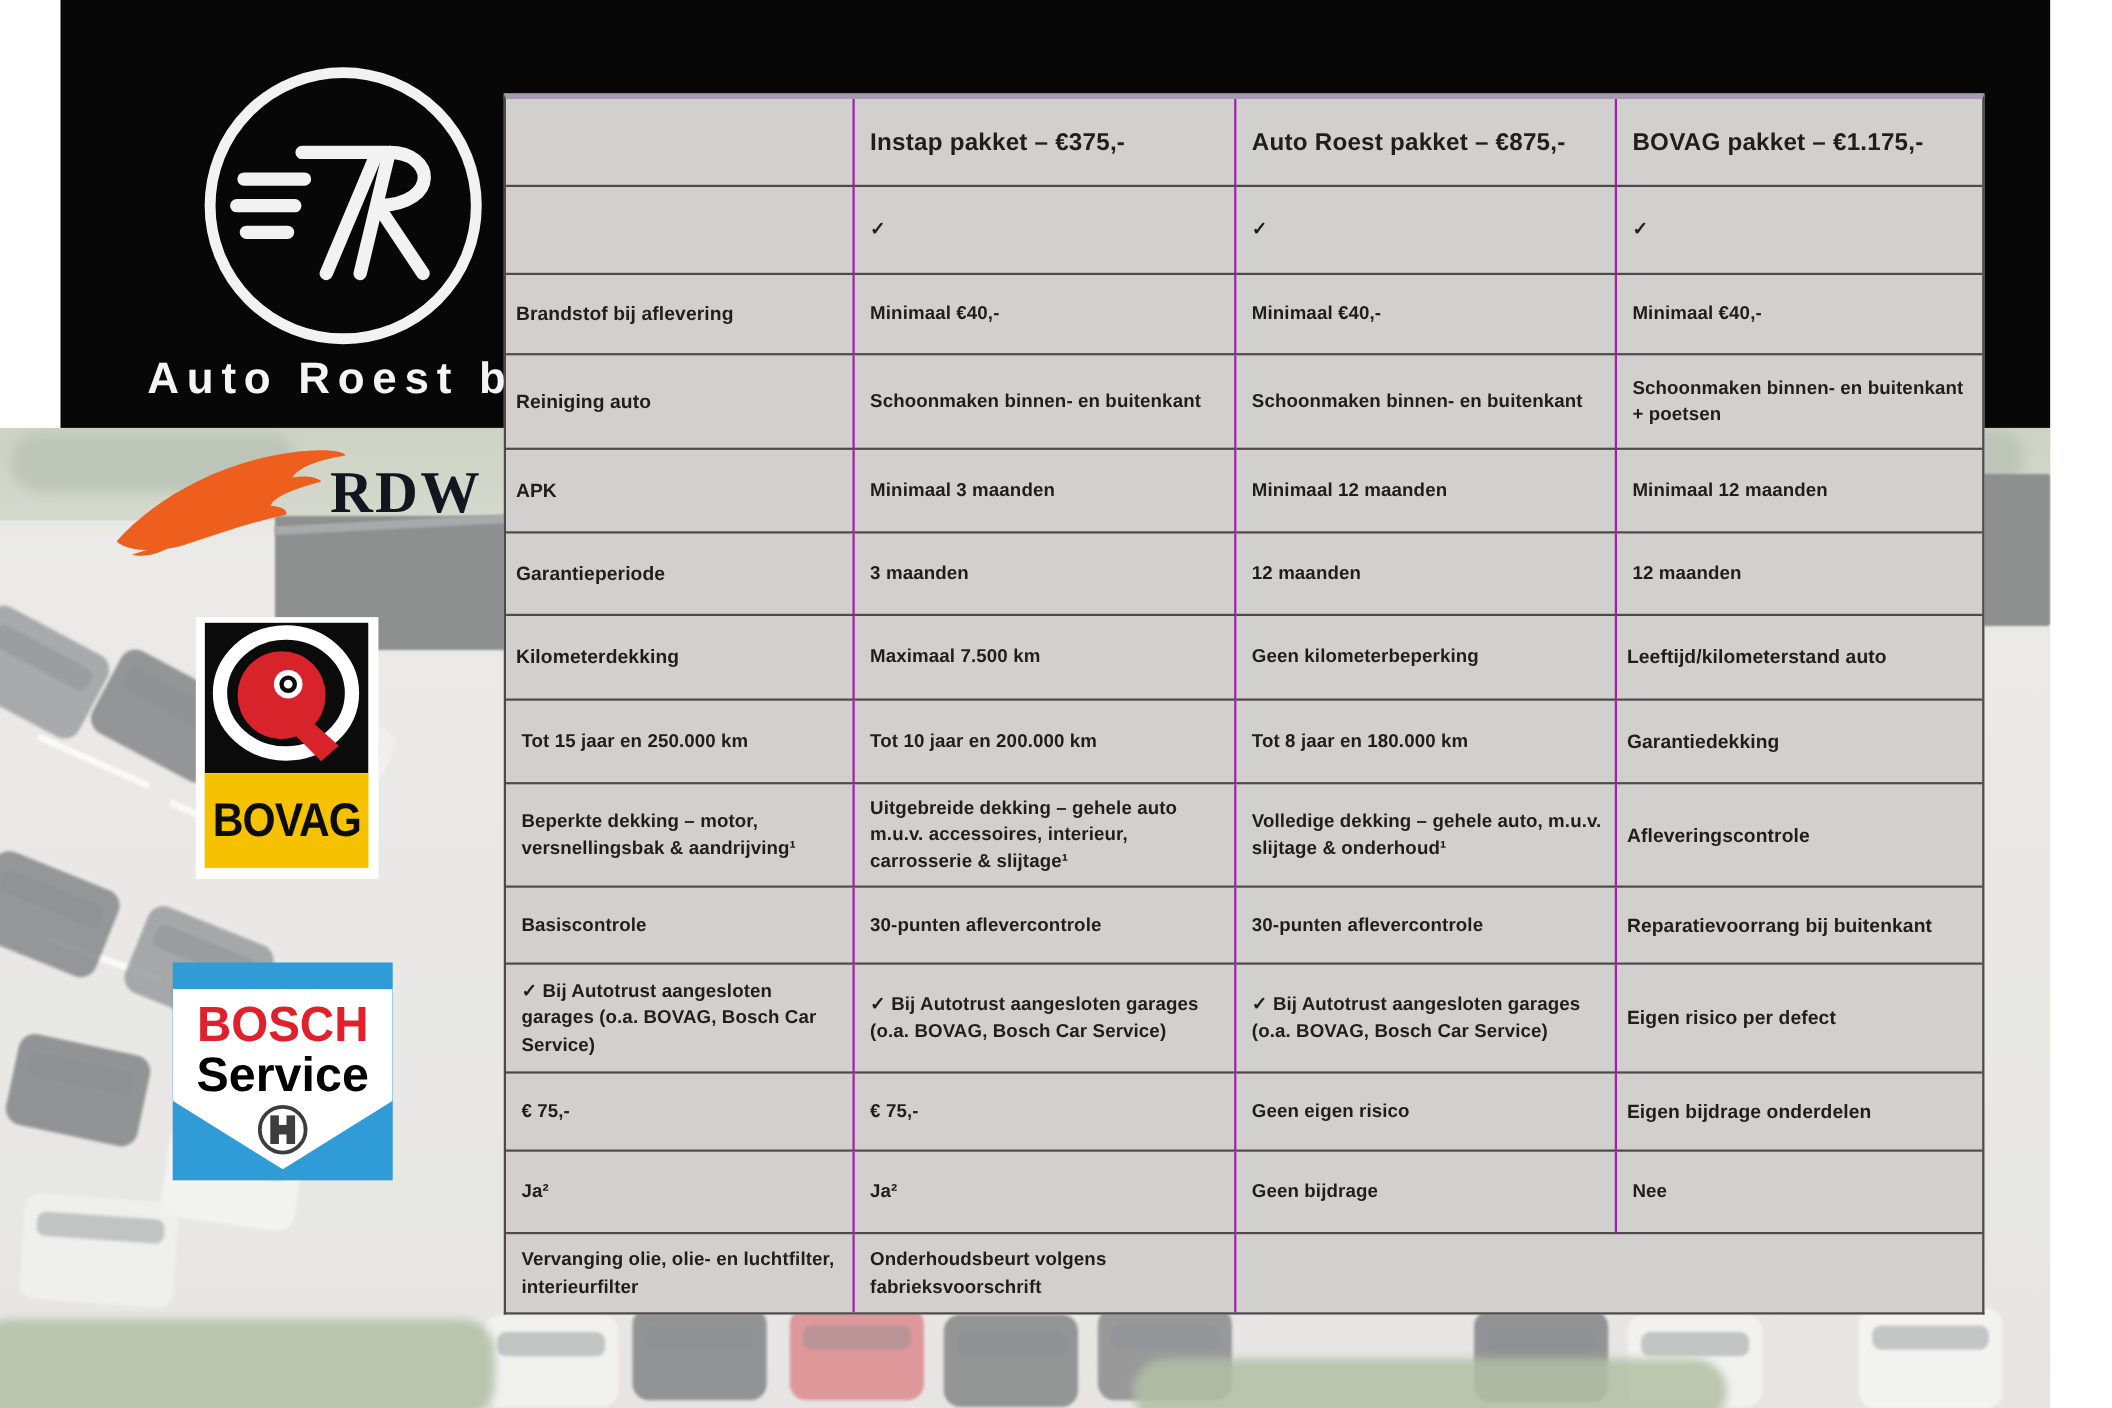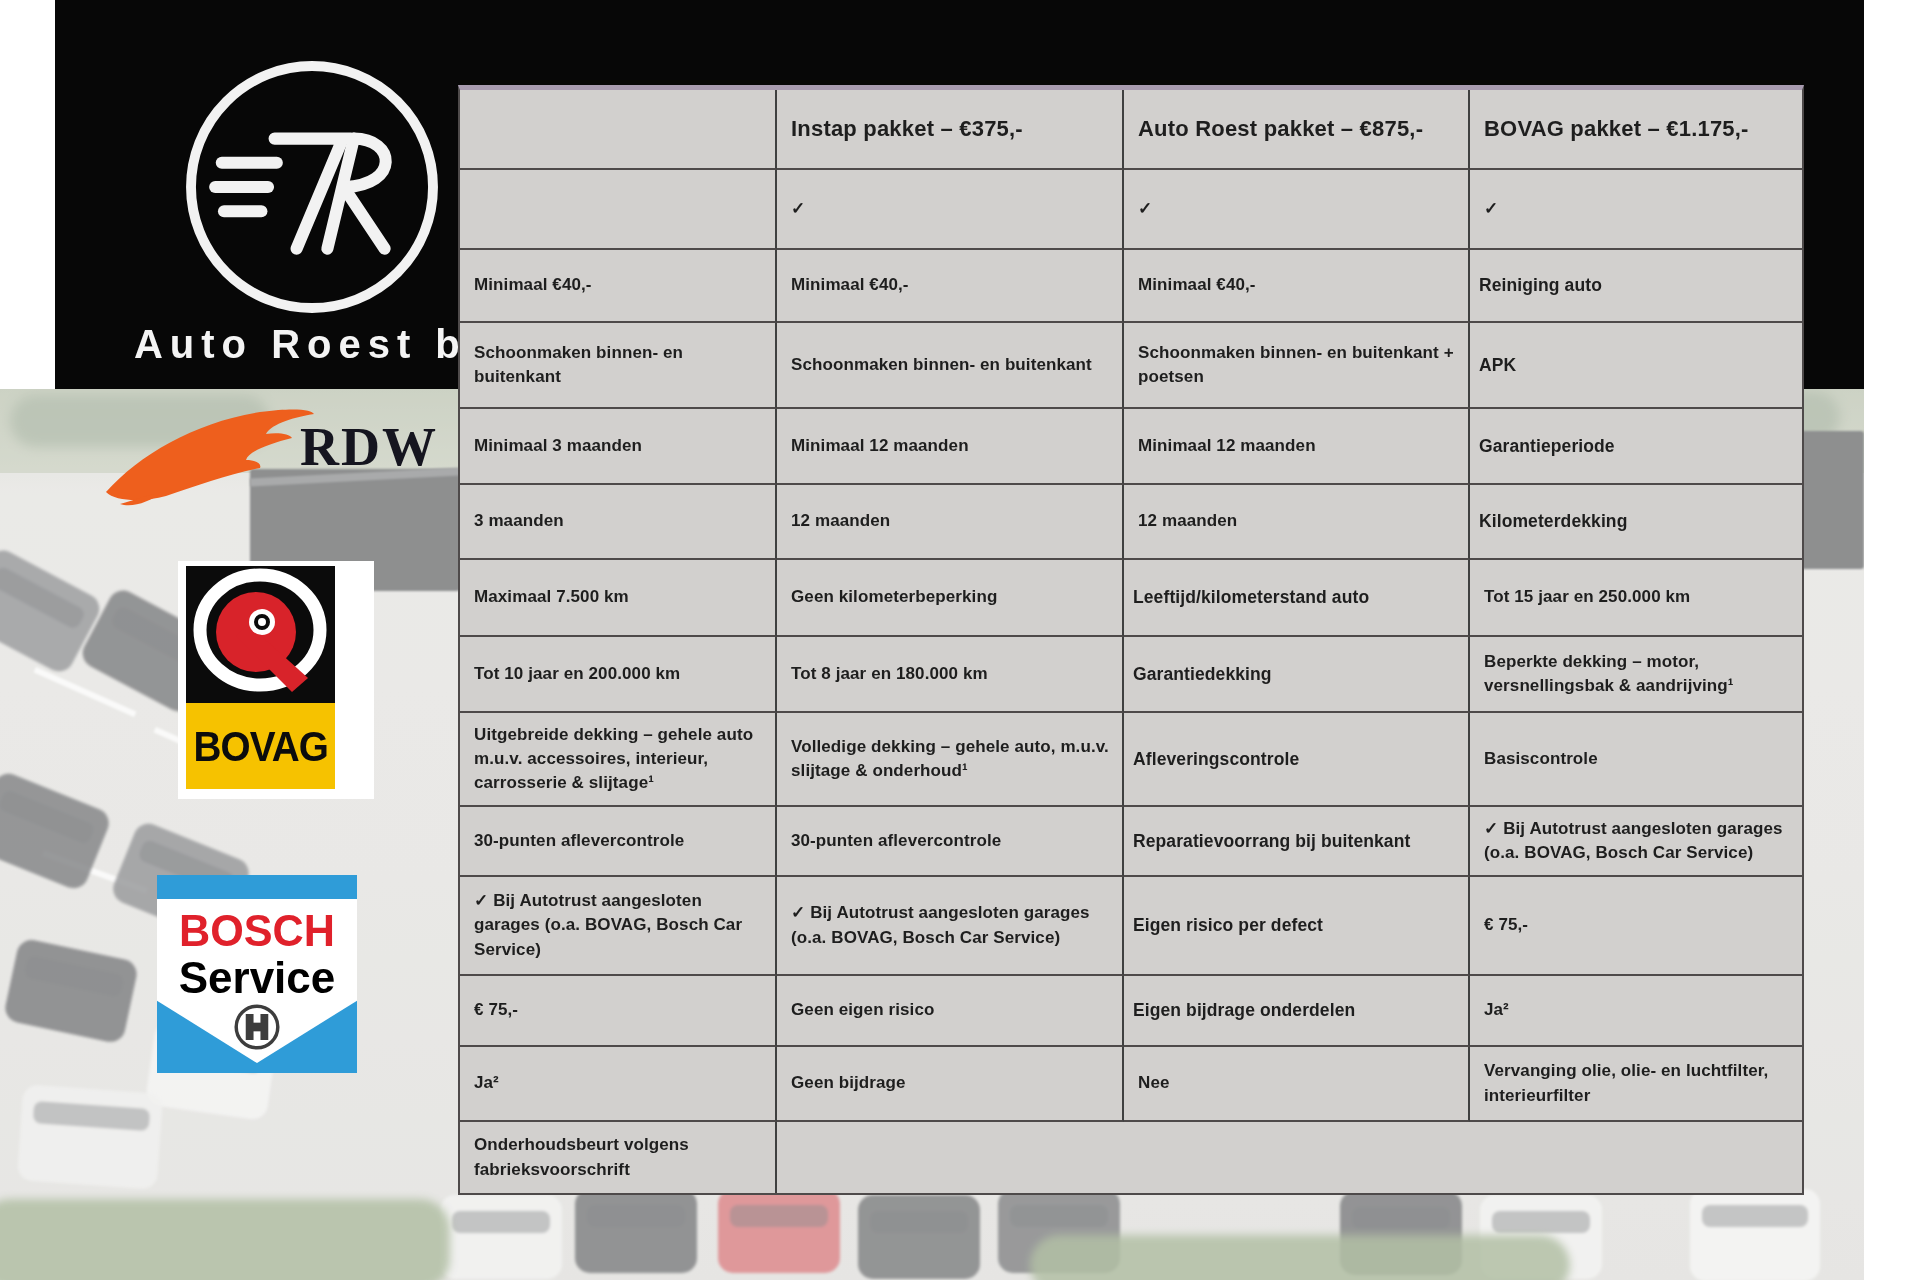--- a/index.html
+++ b/index.html
@@ -30,41 +30,41 @@
   .roest-logo{position:absolute;left:120px;top:55px;width:274px;height:264px;}
   .roest-name{position:absolute;left:40px;top:322px;width:440px;text-align:center;
               color:#f4f4f4;font-size:40px;font-weight:700;letter-spacing:7px;}
 
   
   .rdw{position:absolute;left:100px;top:408px;width:310px;height:110px;}
   .rdw-text{position:absolute;left:200px;top:8px;font-family:"Liberation Serif",serif;
             font-weight:700;font-size:54px;color:#15151f;letter-spacing:2px;}
   .rdw-swoosh{position:absolute;left:0;top:0;width:215px;height:110px;}
 
-  .bovag{position:absolute;left:178px;top:561px;width:196px;height:238px;background:#ffffff;padding:0;}
+  .bovag{position:absolute;left:178px;top:561px;width:166px;height:238px;background:#ffffff;padding:0;}
   .bovag-mark{position:absolute;left:8px;top:5px;width:149px;height:137px;}
   .bovag-band{position:absolute;left:8px;top:142px;width:149px;height:86px;background:#f6c200;
               display:flex;align-items:center;justify-content:center;}
   .bovag-band span{font-size:43px;font-weight:800;color:#0c0c0c;transform:scaleX(.9);letter-spacing:-1px;}
 
   .bosch{position:absolute;left:157px;top:875px;width:200px;height:198px;background:#2f9cd8;}
   .bosch-pent{position:absolute;left:0;top:24px;width:200px;height:164px;background:#ffffff;
               clip-path:polygon(0 0,100% 0,100% 62%,50% 100%,0 62%);}
   .bosch-word{position:absolute;left:0;width:200px;text-align:center;}
   .bosch-b{top:30px;font-size:45px;font-weight:800;color:#e0212b;letter-spacing:0px;transform:scaleX(.96);}
   .bosch-s{top:78px;font-size:44px;font-weight:700;color:#000000;}
   .bosch-sym{position:absolute;left:74px;top:126px;width:52px;height:52px;}
 
   
   .pkgtable{position:absolute;left:458px;top:85px;display:grid;
             grid-template-columns:317px 347px 346px 332px;
             grid-template-rows:80px 80px 73px 86px 76px 75px 77px 76px 94px 70px 99px 71px 75px 71px;
             background:#d2d0ce;border:2px solid #4e4a4a;border-top:5px solid #a89bb0;
             color:#1e1e1e;font-weight:700;}
-  .c{display:flex;align-items:center;border-right:2px solid #404040;border-bottom:2px solid #4e4a4a;
+  .c{display:flex;align-items:center;border-right:2px solid #a21caf;border-bottom:2px solid #4e4a4a;
      padding:4px 10px 4px 14px;font-size:17px;line-height:1.42;letter-spacing:.1px;}
   .c:nth-child(4n){border-right:none;}
   .c:nth-child(n+53){border-bottom:none;}
   .lbl{padding-left:9px;font-size:17.5px;}
   .h{font-size:22px;letter-spacing:.2px;}
 </style>
 </head>
 <body>
 
 <div class="stage">
@@ -161,20 +161,21 @@
     <div class="c h"></div>
     <div class="c h">Instap pakket – €375,-</div>
     <div class="c h">Auto Roest pakket – €875,-</div>
     <div class="c h">BOVAG pakket – €1.175,-</div>
 
     <div class="c lbl"></div>
     <div class="c">✓</div>
     <div class="c">✓</div>
     <div class="c">✓</div>
 
+    <div class="c lbl">Brandstof bij aflevering</div>
     <div class="c">Minimaal €40,-</div>
     <div class="c">Minimaal €40,-</div>
     <div class="c">Minimaal €40,-</div>
 
     <div class="c lbl">Reiniging auto</div>
     <div class="c">Schoonmaken binnen- en buitenkant</div>
     <div class="c">Schoonmaken binnen- en buitenkant</div>
     <div class="c">Schoonmaken binnen- en buitenkant + poetsen</div>
 
     <div class="c lbl">APK</div>

